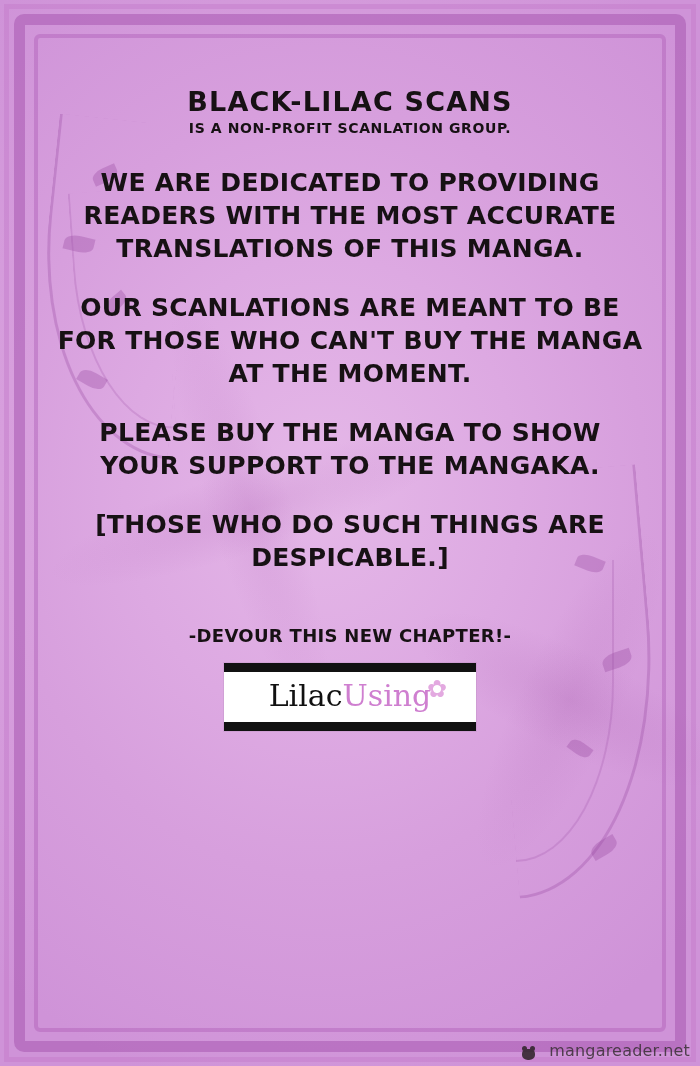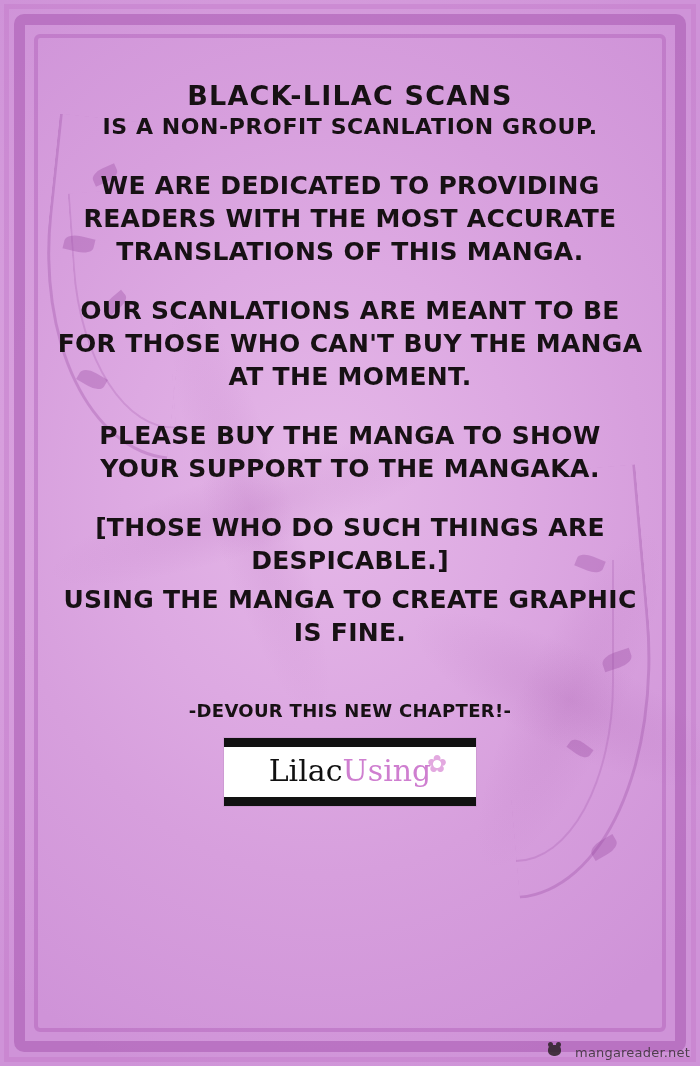--- a/index.html
+++ b/index.html
@@ -110,21 +110,21 @@
   .frame-edge {
     position: absolute;
     left: 4px; top: 4px;
     width: 692px; height: 1058px;
     border: 5px solid rgba(196,122,202,0.45);
     box-sizing: border-box;
   }
 
   .content {
     position: absolute;
-    left: 0; top: 10px;
+    left: 0; top: 16px;
     width: 700px; height: 825px;
     box-sizing: border-box;
     padding: 72px 56px 30px 56px;
     text-align: center;
     color: #171114;
   }
 
   .hand {
     font-family: "DejaVu Sans", sans-serif;
     font-weight: 700;
@@ -132,21 +132,21 @@
     text-transform: uppercase;
   }
 
   .title {
     font-size: 27px;
     letter-spacing: 1.2px;
     line-height: 1.05;
     margin: 0 0 4px 0;
   }
   .subtitle {
-    font-size: 22px;
+    font-size: 14px;
     letter-spacing: 0.6px;
     margin: 0 0 30px 0;
   }
 
   .para {
     font-size: 25px;
     line-height: 1.32;
     margin: 0 0 26px 0;
     letter-spacing: 0.3px;
   }
@@ -194,25 +194,25 @@
     color: #e3a9e0;
     font-size: 24px;
     line-height: 26px;
   }
 
   .watermark {
     position: absolute;
     right: 10px;
     bottom: 6px;
     font-family: "DejaVu Sans", sans-serif;
-    font-size: 13px;
+    font-size: 16px;
     color: #3a3036;
     letter-spacing: 0.2px;
     display: flex;
-    align-items: flex-start;
+    align-items: flex-end;
     gap: 14px;
     opacity: .85;
   }
   .wm-mark {
     display: inline-block;
     width: 13px; height: 11px;
     background: #2c2226;
     border-radius: 40% 40% 45% 45%;
     position: relative;
   }
@@ -255,21 +255,20 @@
 
   <div class="content">
 
     <div class="hand title">Black-Lilac Scans</div>
     <div class="hand subtitle">is a non-profit scanlation group.</div>
 
     <p class="hand para">We are dedicated to providing readers with the most accurate translations of this manga.</p>
     <p class="hand para">Our scanlations are meant to be for those who can't buy the manga at the moment.</p>
     <p class="hand para">Please buy the manga to show your support to the mangaka.</p>
     <p class="hand para block">[Those who do such things are despicable.]</p>
-    <p class="hand para">Using the manga to create graphic is fine.</p>
 
     <div class="hand closing">
       <div>-Devour this new chapter!-</div>
     </div>
 
     <div class="logo-box">
       <div class="logo-bar top"></div>
       <div class="logo-inner">
         <span class="logo-flower">✿</span>
         <span class="logo-text"><span class="logo-black">Lilac</span><span class="logo-lilac">Using</span></span>

